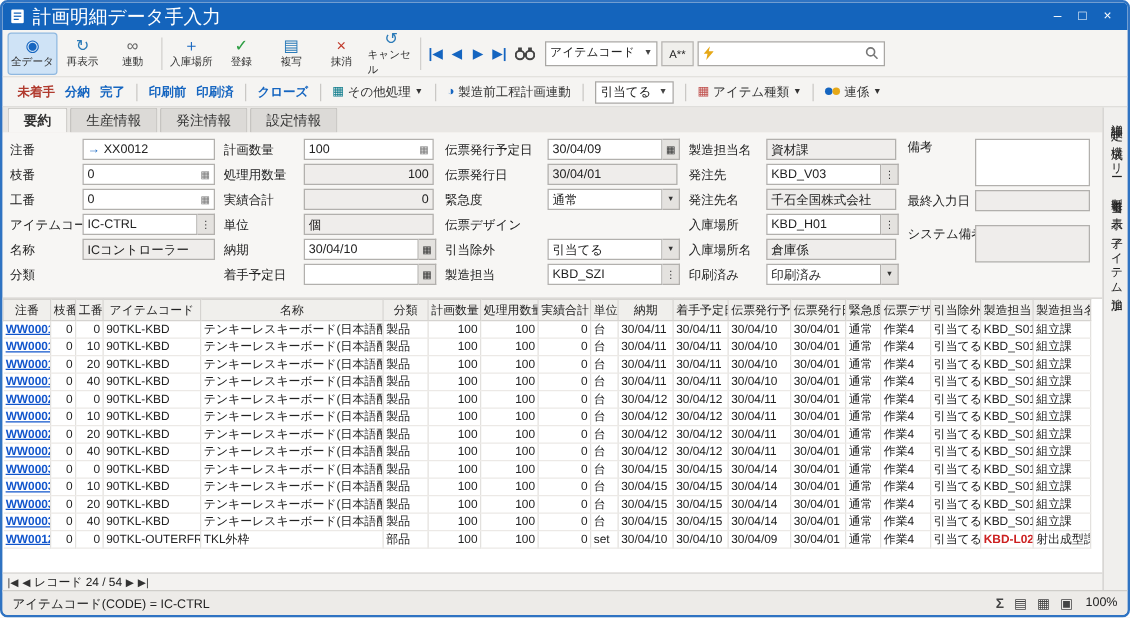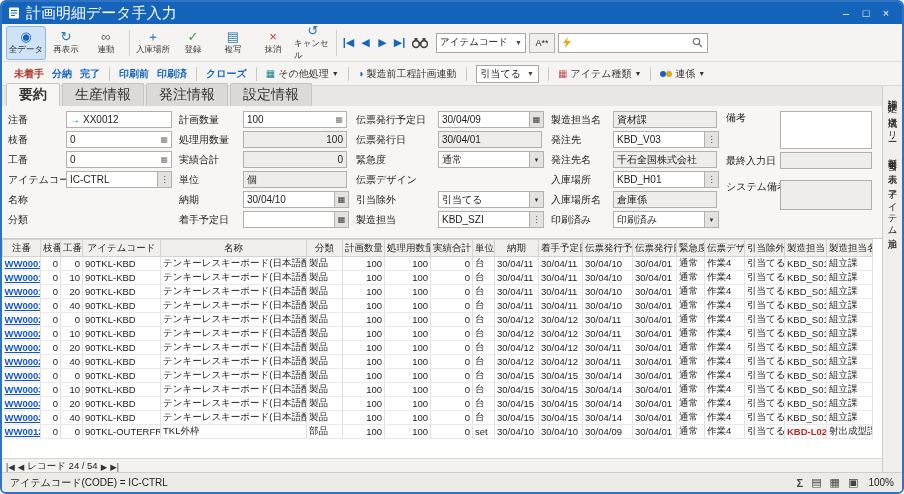--- a/index.html
+++ b/index.html
@@ -64,21 +64,21 @@
     display: flex; align-items: center; padding: 0 4px; gap: 6px; margin: 0 4px;
   }
   .t2-dd .dda { font-size: 7px; color: #444; }
   .dot { width: 6px; height: 6px; border-radius: 50%; display: inline-block; }
   
   .main-row { flex: 1; display: flex; min-height: 0; }
   .content-col { width: 880px; display: flex; flex-direction: column; min-width: 0; }
   
   .tabs { height: 20px; background: #e9e7e4; display: flex; align-items: flex-end; padding-left: 4px; flex: 0 0 auto; }
   .tab {
-    padding: 2px 12px 2px; font-size: 14px; background: #dcdad7; border: 1px solid #c6c4c1;
+    padding: 2px 12px 2px; font-size: 11px; background: #dcdad7; border: 1px solid #c6c4c1;
     border-bottom: none; margin-right: 2px; border-radius: 2px 2px 0 0; color: #333;
   }
   .tab.active { background: #f7f6f4; font-weight: bold; }
   
   .formpanel { height: 132px; background: #f7f6f4; padding: 5px 6px 0; display: flex; gap: 7px; flex: 0 0 auto; }
   .fcol { display: flex; flex-direction: column; }
   .frow { display: flex; align-items: center; height: 17px; margin-bottom: 3px; }
   .flabel { font-size: 10px; color: #222; padding-right: 4px; white-space: nowrap; overflow: hidden; }
   .l1 { width: 58px; } .l2 { width: 64px; } .l3 { width: 82px; } .l4 { width: 62px; } .l5 { width: 54px; }
   .fld {
@@ -296,20 +296,23 @@
             <div class="flabel l1">アイテムコード</div>
             <div class="fgrp">
               <div class="fld fld-with-btn">
                 <span>IC-CTRL</span>
               </div>
               <div class="side-btn">⋮</div>
             </div>
           </div>
           <div class="frow">
             <div class="flabel l1">名称</div>
+            <div class="fld w1 ro">
+              <span>ICコントローラー</span>
+            </div>
           </div>
           <div class="frow">
             <div class="flabel l1">分類</div>
           </div>
         </div>
 
         <div class="fcol">
           <div class="frow">
             <div class="flabel l2">計画数量</div>
             <div class="fld w2 num">

